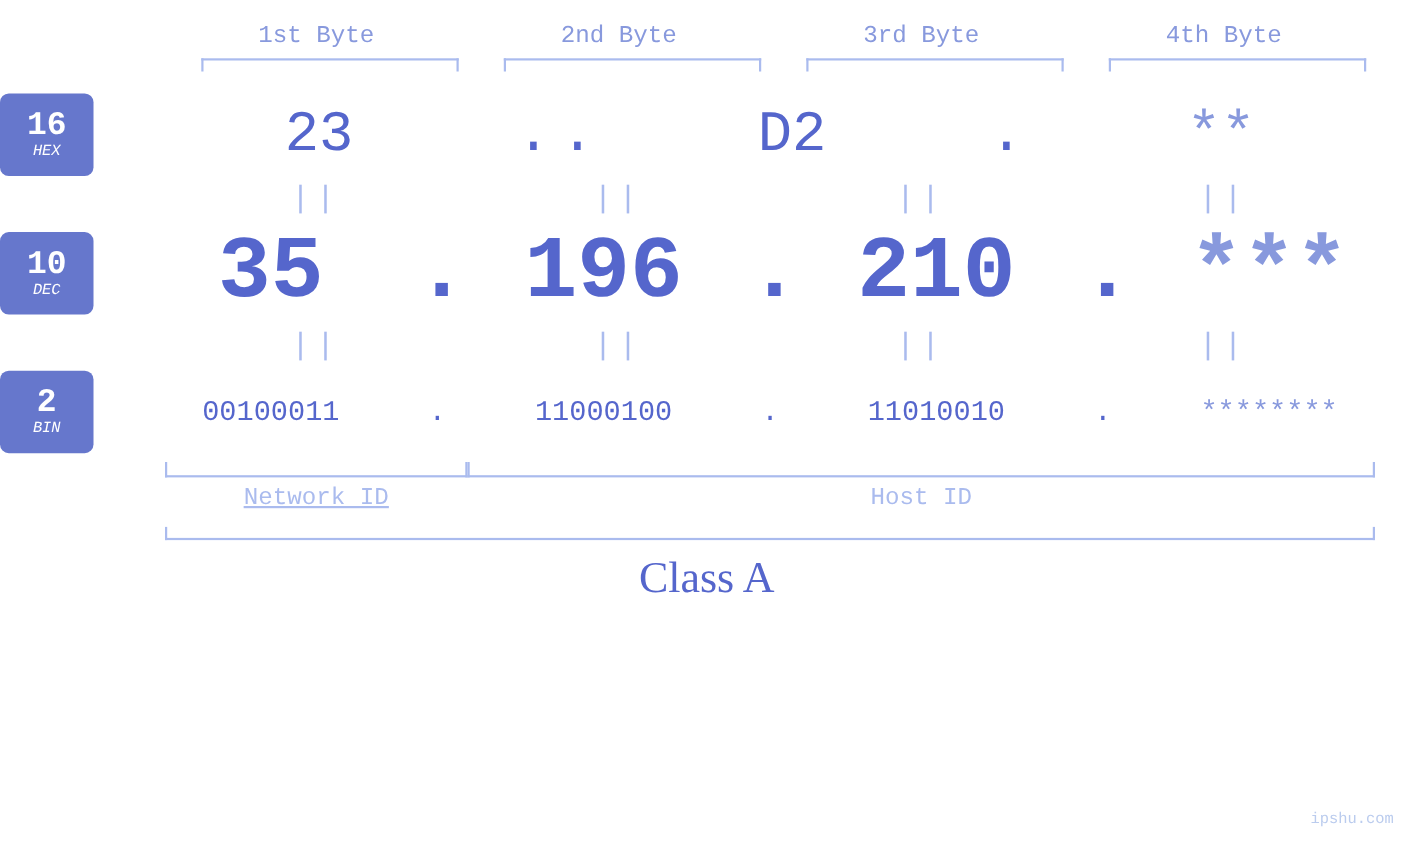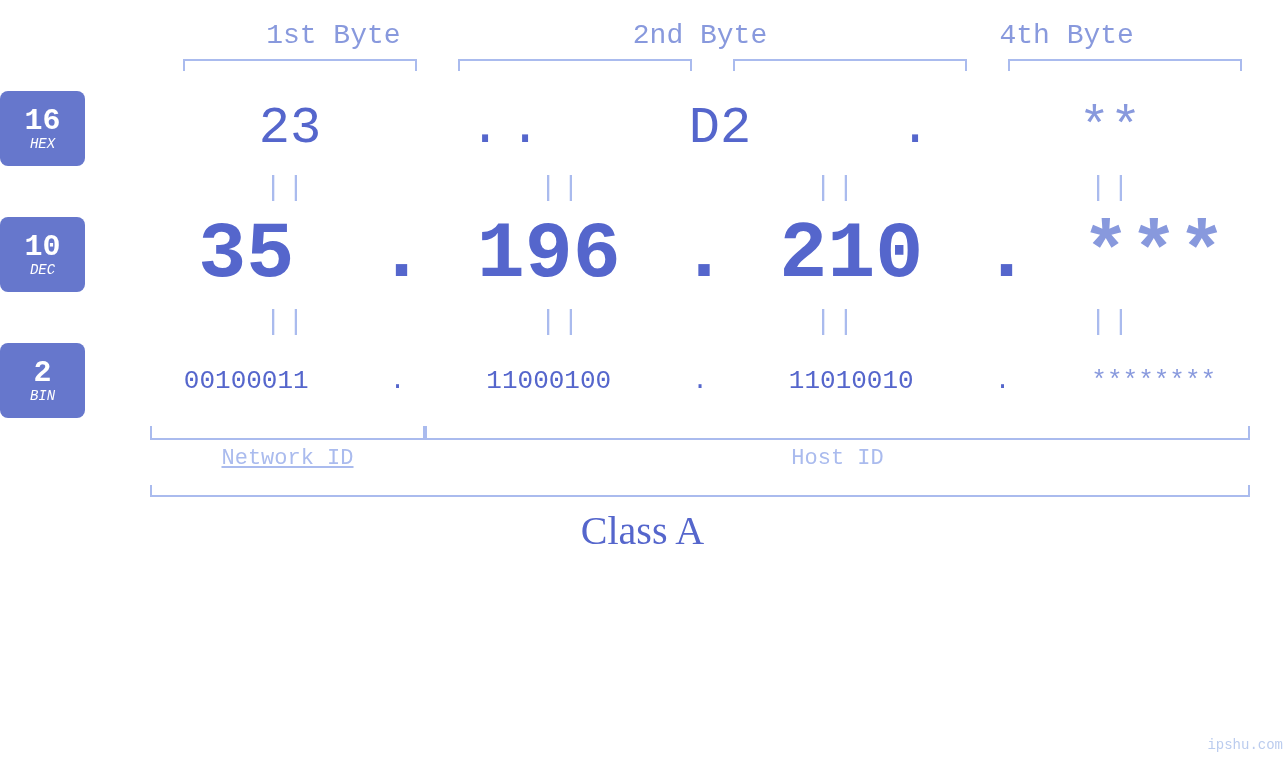--- a/index.html
+++ b/index.html
@@ -20,21 +20,21 @@
       flex-direction: column;
       align-items: center;
       justify-content: flex-start;
       padding-top: 20px;
     }
 
     .byte-header {
       flex: 1;
       text-align: center;
       color: #8899dd;
-      font-size: 28px;
+      font-size: 22px;
       font-family: 'Courier New', Courier, monospace;
     }
 
     
     .bracket-row {
       display: flex;
       width: 1100px;
       margin-left: 140px;
       margin-bottom: 20px;
     }
@@ -192,39 +192,40 @@
       text-align: right;
       color: #5566cc;
       font-size: 40px;
       font-family: Liberation Serif, serif;
       margin-top: 10px;
     }
 
     .watermark {
       position: absolute;
       bottom: 14px;
-      right: 2px;
+      right: 18px;
       color: #bbccee;
       font-size: 14px;
       font-family: 'Courier New', Courier, monospace;
       text-align: right;
     }
 
     .masked {
       color: #8899dd;
     }
   </style>
 </head>
 <body>
 
 <div class="main-container">
 
   <div style="display:flex; width:1100px; margin-left:115px; margin-bottom:8px;">
     <div class="byte-header">1st Byte</div>
     <div class="byte-header">2nd Byte</div>
+    <div class="byte-header">3rd Byte</div>
     <div class="byte-header">4th Byte</div>
   </div>
 
   <div class="bracket-row">
     <div class="bracket-cell">
         <div class="bracket-top"></div>
       </div>
     <div class="bracket-cell">
         <div class="bracket-top"></div>
       </div>

